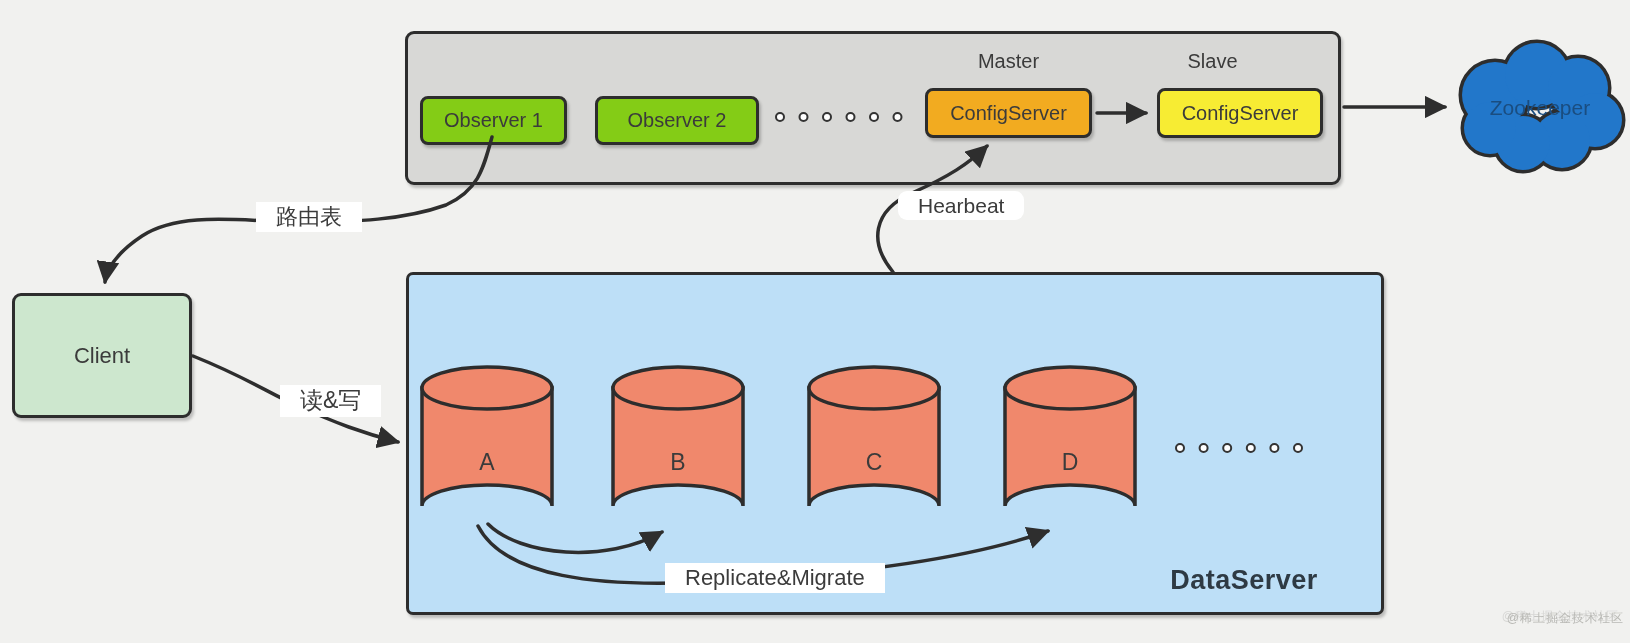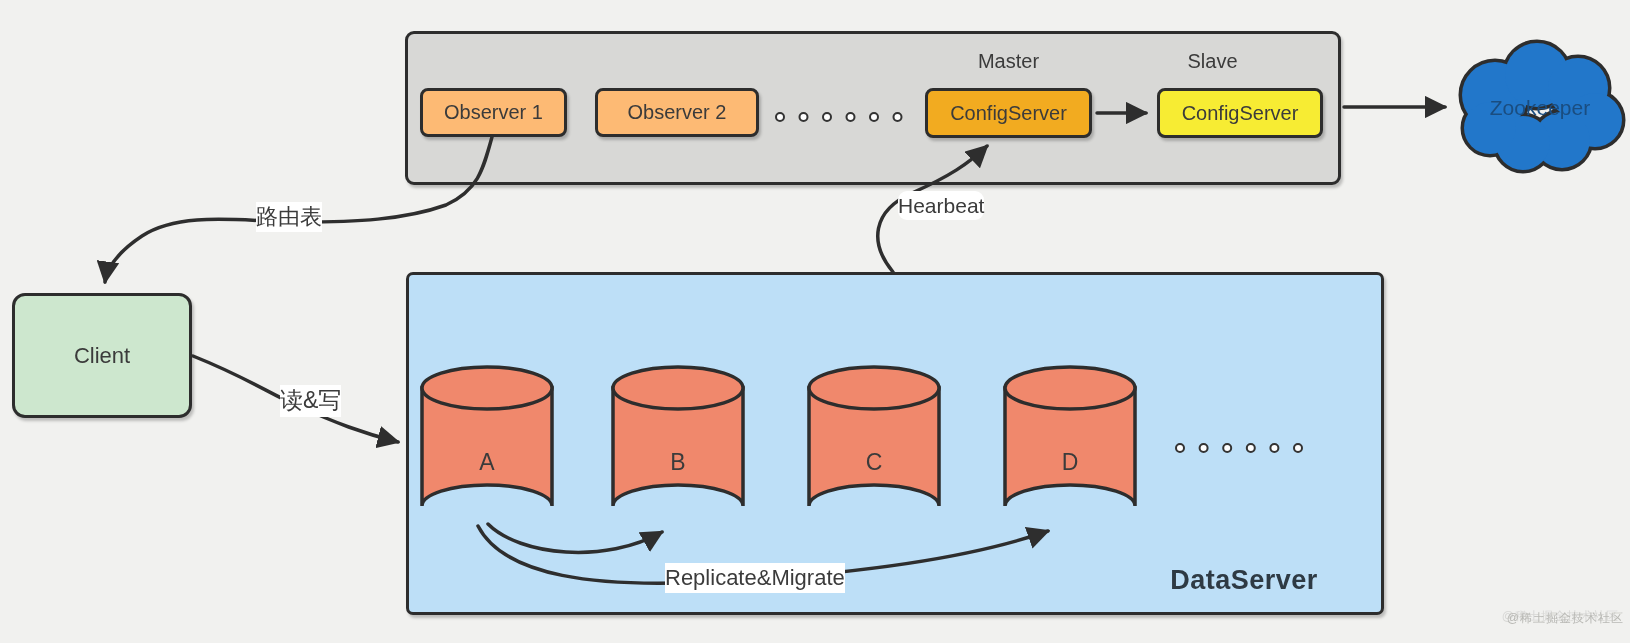--- a/index.html
+++ b/index.html
@@ -6,28 +6,28 @@
   .canvas{
     position:relative;width:1630px;height:643px;overflow:hidden;
     background:#f1f1ef;
     font-family:"Liberation Sans", sans-serif;
     color:#3b3b3b;
   }
   .box{position:absolute;box-sizing:border-box;border:3px solid #2d2d2d;border-radius:9px;
        display:flex;align-items:center;justify-content:center;
        box-shadow:2px 3px 3px rgba(0,0,0,0.22);}
   .cluster{background:#d8d8d6;}
-  .observer{background:#fdba74;font-size:20px;border-radius:8px;}
+  .observer{background:#84cc16;font-size:20px;border-radius:8px;margin-top:8px;}
   .master-cfg{background:#f2ab20;font-size:20px;border-radius:8px;}
   .slave-cfg{background:#f7ec33;font-size:20px;border-radius:8px;}
   .client{background:#cde7ce;font-size:22px;}
   .dataserver{background:#bddff7;border-radius:7px;}
   .role-label{position:absolute;text-align:center;font-size:20px;color:#3b3b3b;}
   .edge-label{position:absolute;background:#ffffff;color:#3b3b3b;z-index:5;
-              padding:2px 0;white-space:nowrap;line-height:1.2;}
+              padding:2px 20px;white-space:nowrap;line-height:1.2;}
   .ds-title{position:absolute;font-size:27px;font-weight:bold;color:#2e3a44;z-index:4;letter-spacing:0.5px;}
   .watermark{position:absolute;right:6px;top:610px;font-size:12px;color:#b9b9b5;z-index:6;
              text-shadow:-5px -2px 0 rgba(185,185,181,0.45);letter-spacing:1px;}
   svg.overlay{position:absolute;left:0;top:0;z-index:3;pointer-events:none;}
   .lbl-route{left:256px;top:202px;font-size:22px;}
   .lbl-rw{left:280px;top:385px;font-size:23px;}
   .lbl-hb{left:898px;top:191px;font-size:21px;border-radius:9px;}
   .lbl-rep{left:665px;top:563px;font-size:22px;}
 </style>
 </head>
@@ -46,21 +46,21 @@
   <div class="box observer" style="left:595px;top:88px;width:164px;height:49px;">
     <span>Observer 2</span>
   </div>
   <div class="box master-cfg" style="left:925px;top:88px;width:167px;height:50px;">
     <span>ConfigServer</span>
   </div>
   <div class="box slave-cfg" style="left:1157px;top:88px;width:166px;height:50px;">
     <span>ConfigServer</span>
   </div>
 
-  <div class="box client" style="left:12px;top:293px;width:180px;height:125px;border-radius:13px;">
+  <div class="box client" style="left:12px;top:293px;width:180px;height:125px;">
     <span>Client</span>
   </div>
 
   <div class="box dataserver" style="left:406px;top:272px;width:978px;height:343px;"></div>
   <div class="ds-title" style="left:1158px;top:565px;width:172px;text-align:center;">DataServer</div>
 
   <svg class="overlay" width="1630" height="643" viewBox="0 0 1630 643">
     <defs>
       <marker id="arrow" viewBox="0 0 10 10" refX="9" refY="5" markerWidth="6.5" markerHeight="6.5" orient="auto-start-reverse">
         <path d="M0,0 L10,5 L0,10 z" fill="#2e2e2e"></path>

